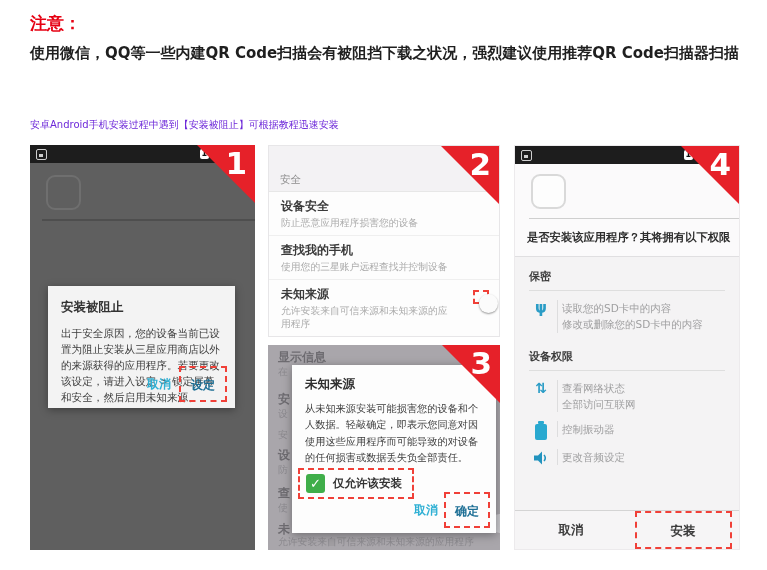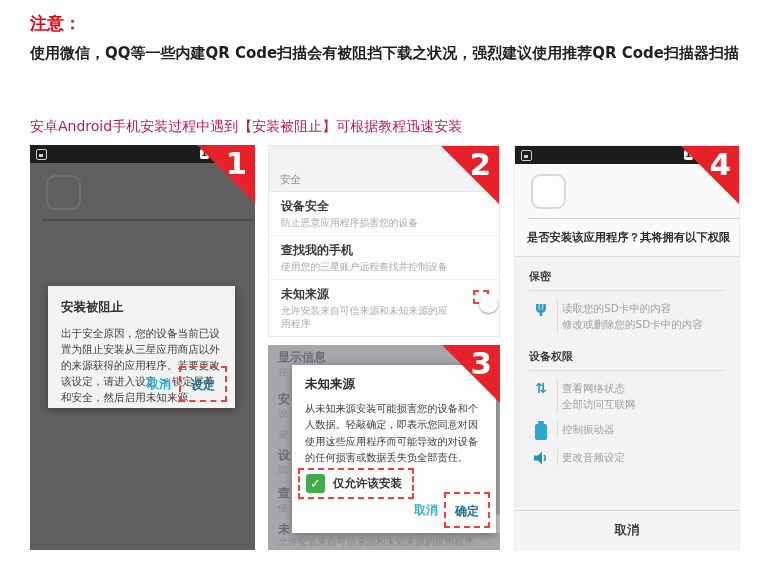--- a/index.html
+++ b/index.html
@@ -9,21 +9,21 @@
     --blue-dark:#1d6f95;
   }
   *{box-sizing:border-box;margin:0;padding:0;}
   html,body{background:#fff;}
   body{font-family:"DejaVu Sans","Liberation Sans",sans-serif;}
   .canvas{position:relative;width:767px;height:570px;background:#fff;overflow:hidden;}
 
   
   .notice-label{position:absolute;left:30px;top:12px;font-size:17px;font-weight:bold;color:#e60012;}
   .notice-body{position:absolute;left:30px;top:40px;width:715px;font-size:15px;font-weight:bold;color:#1f1f1f;line-height:1.75;}
-  .subtitle{position:absolute;left:30px;top:118px;width:715px;font-size:14px;color:#be185d;}
+  .subtitle{position:absolute;left:30px;top:118px;width:715px;font-size:10px;color:#6d28d9;}
 
   
   .phone{position:absolute;overflow:hidden;}
   .tri{position:absolute;top:0;right:0;width:0;height:0;border-top:58px solid var(--red);border-left:58px solid transparent;z-index:6;}
   .tri-num{position:absolute;top:0px;right:8px;color:#fff;font-size:31px;font-weight:bold;z-index:7;line-height:1.2;}
   .statusbar{position:absolute;left:0;top:0;right:0;height:18px;background:#1d1d1d;display:flex;align-items:center;padding:0 6px;z-index:4;}
   .sb-left{width:11px;height:11px;border:1px solid #cfcfcf;border-radius:2px;position:relative;}
   .sb-left:after{content:"";position:absolute;left:2px;bottom:2px;width:4px;height:3px;background:#cfcfcf;}
   .sb-right{margin-left:auto;display:flex;align-items:center;gap:3px;}
   .sb-sim{background:#fff;color:#111;font-size:8px;font-weight:bold;border-radius:2px;padding:0 2px;line-height:10px;}
@@ -241,19 +241,24 @@
         <span class="perm-lines">
           <div>更改音频设定</div>
         </span>
       </div>
     </div>
 
     <div class="bar">
       <div class="half">
         <button class="bar-btn">取消</button>
       </div>
+      <div class="half">
+        <span class="rbox inst-box">
+          <button class="bar-btn">安装</button>
+        </span>
+      </div>
     </div>
 
     <div class="tri"></div>
     <div class="tri-num">4</div>
   </div>
 
 </div>
 
 </body></html>

